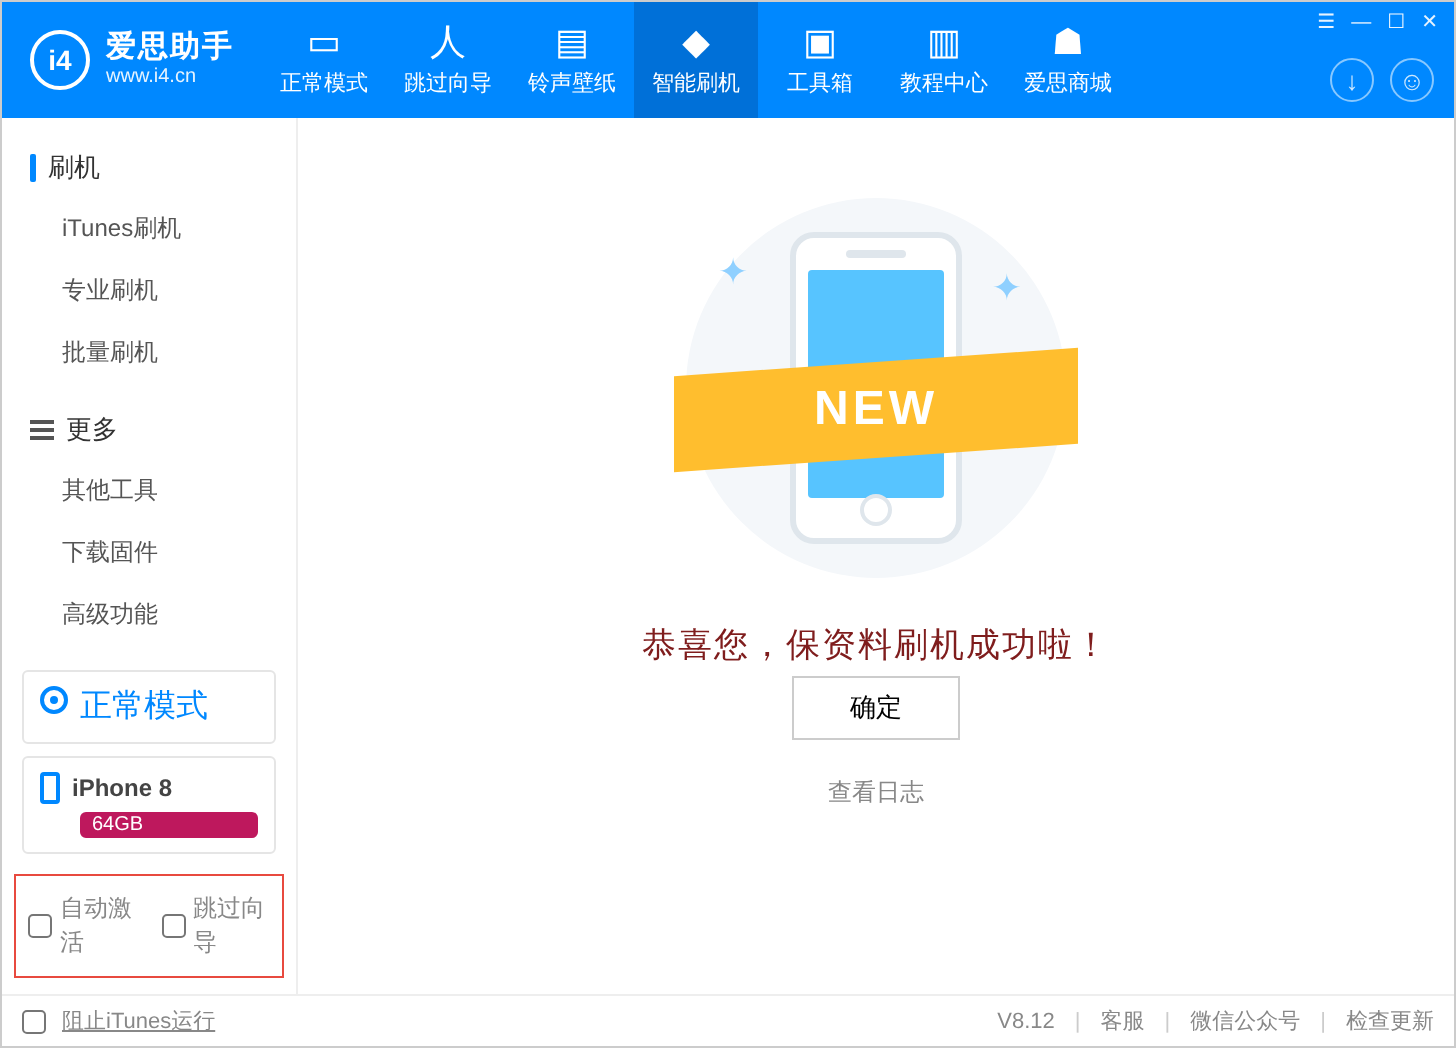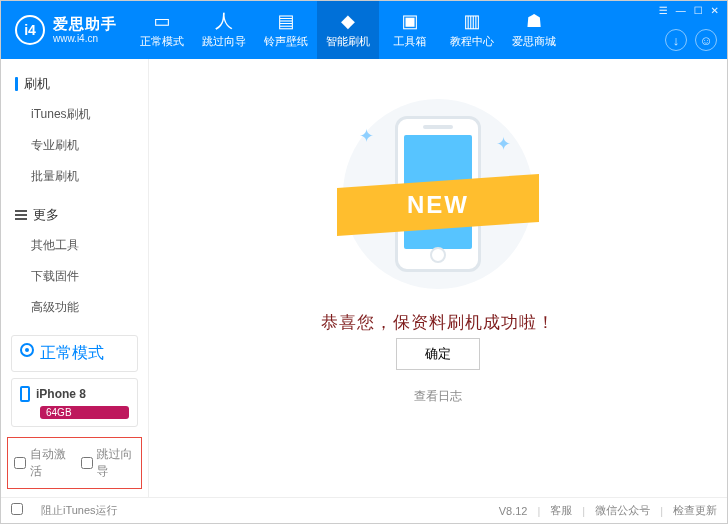--- a/index.html
+++ b/index.html
@@ -65,21 +65,21 @@
   .ribbon .txt { position:relative; color:#fff; font-weight:bold; font-size:24px; letter-spacing:2px; }
   .spark { position:absolute; color:#8fd0ff; font-size:18px; }
   .s1 { left:16px; top:26px; } .s2 { right:22px; top:34px; }
 
   .success-text { margin-top:22px; font-size:17px; color:#7f1d1d; letter-spacing:1px; }
   .ok-btn { margin-top:4px; border:1px solid #ccc; background:#fff; padding:6px 28px; font-size:13px; cursor:pointer; }
   .logs { margin-top:18px; color:#888; font-size:12px; cursor:pointer; }
 
   
   .footer { border-top:1px solid #eee; height:26px; display:flex; align-items:center; padding:0 10px; font-size:11px; color:#888; }
-  .footer label { display:flex; gap:18px; }
+  .footer label { display:flex; align-items:center; gap:8px;text-decoration:underline; }
   .footer input { width:12px; height:12px; }
   .footer .right { margin-left:auto; display:flex; align-items:center; gap:10px; }
   .footer .sep { color:#ccc; }
 </style>
 </head>
 <body>
 
 <div class="window-border">
 
   <div class="header">

